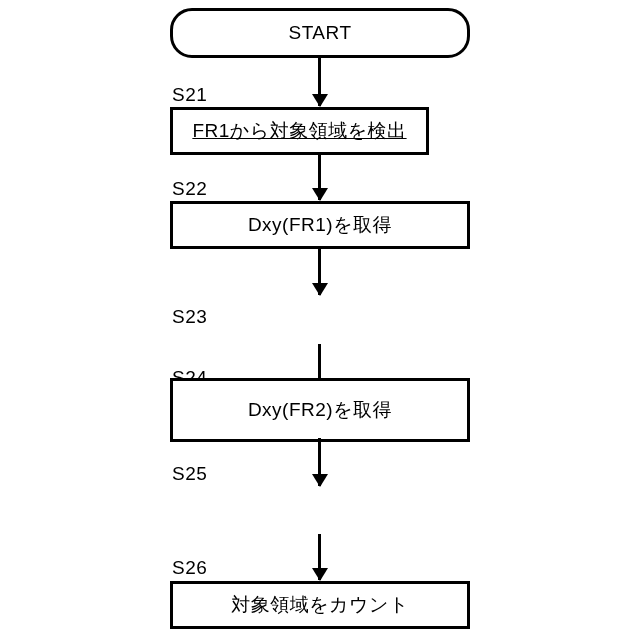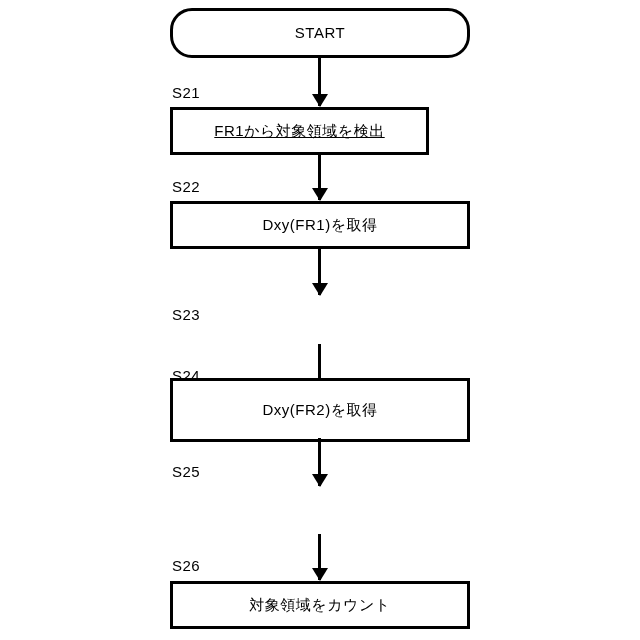--- a/index.html
+++ b/index.html
@@ -21,30 +21,30 @@
   }
   .node {
     position: absolute;
     box-sizing: border-box;
     border: 3px solid #000000;
     background: #ffffff;
     display: flex;
     align-items: center;
     justify-content: center;
     text-align: center;
-    font-size: 15px;
+    font-size: 19px;
     line-height: 1.1;
     letter-spacing: 0.5px;
   }
   .terminal {
     border-radius: 22px;
   }
   .step-label {
     position: absolute;
-    font-size: 15px;
+    font-size: 19px;
     letter-spacing: 0.5px;
     white-space: nowrap;
   }
   .arrow {
     position: absolute;
     width: 3px;
     background: #000000;
   }
   .arrow::after {
     content: "";

